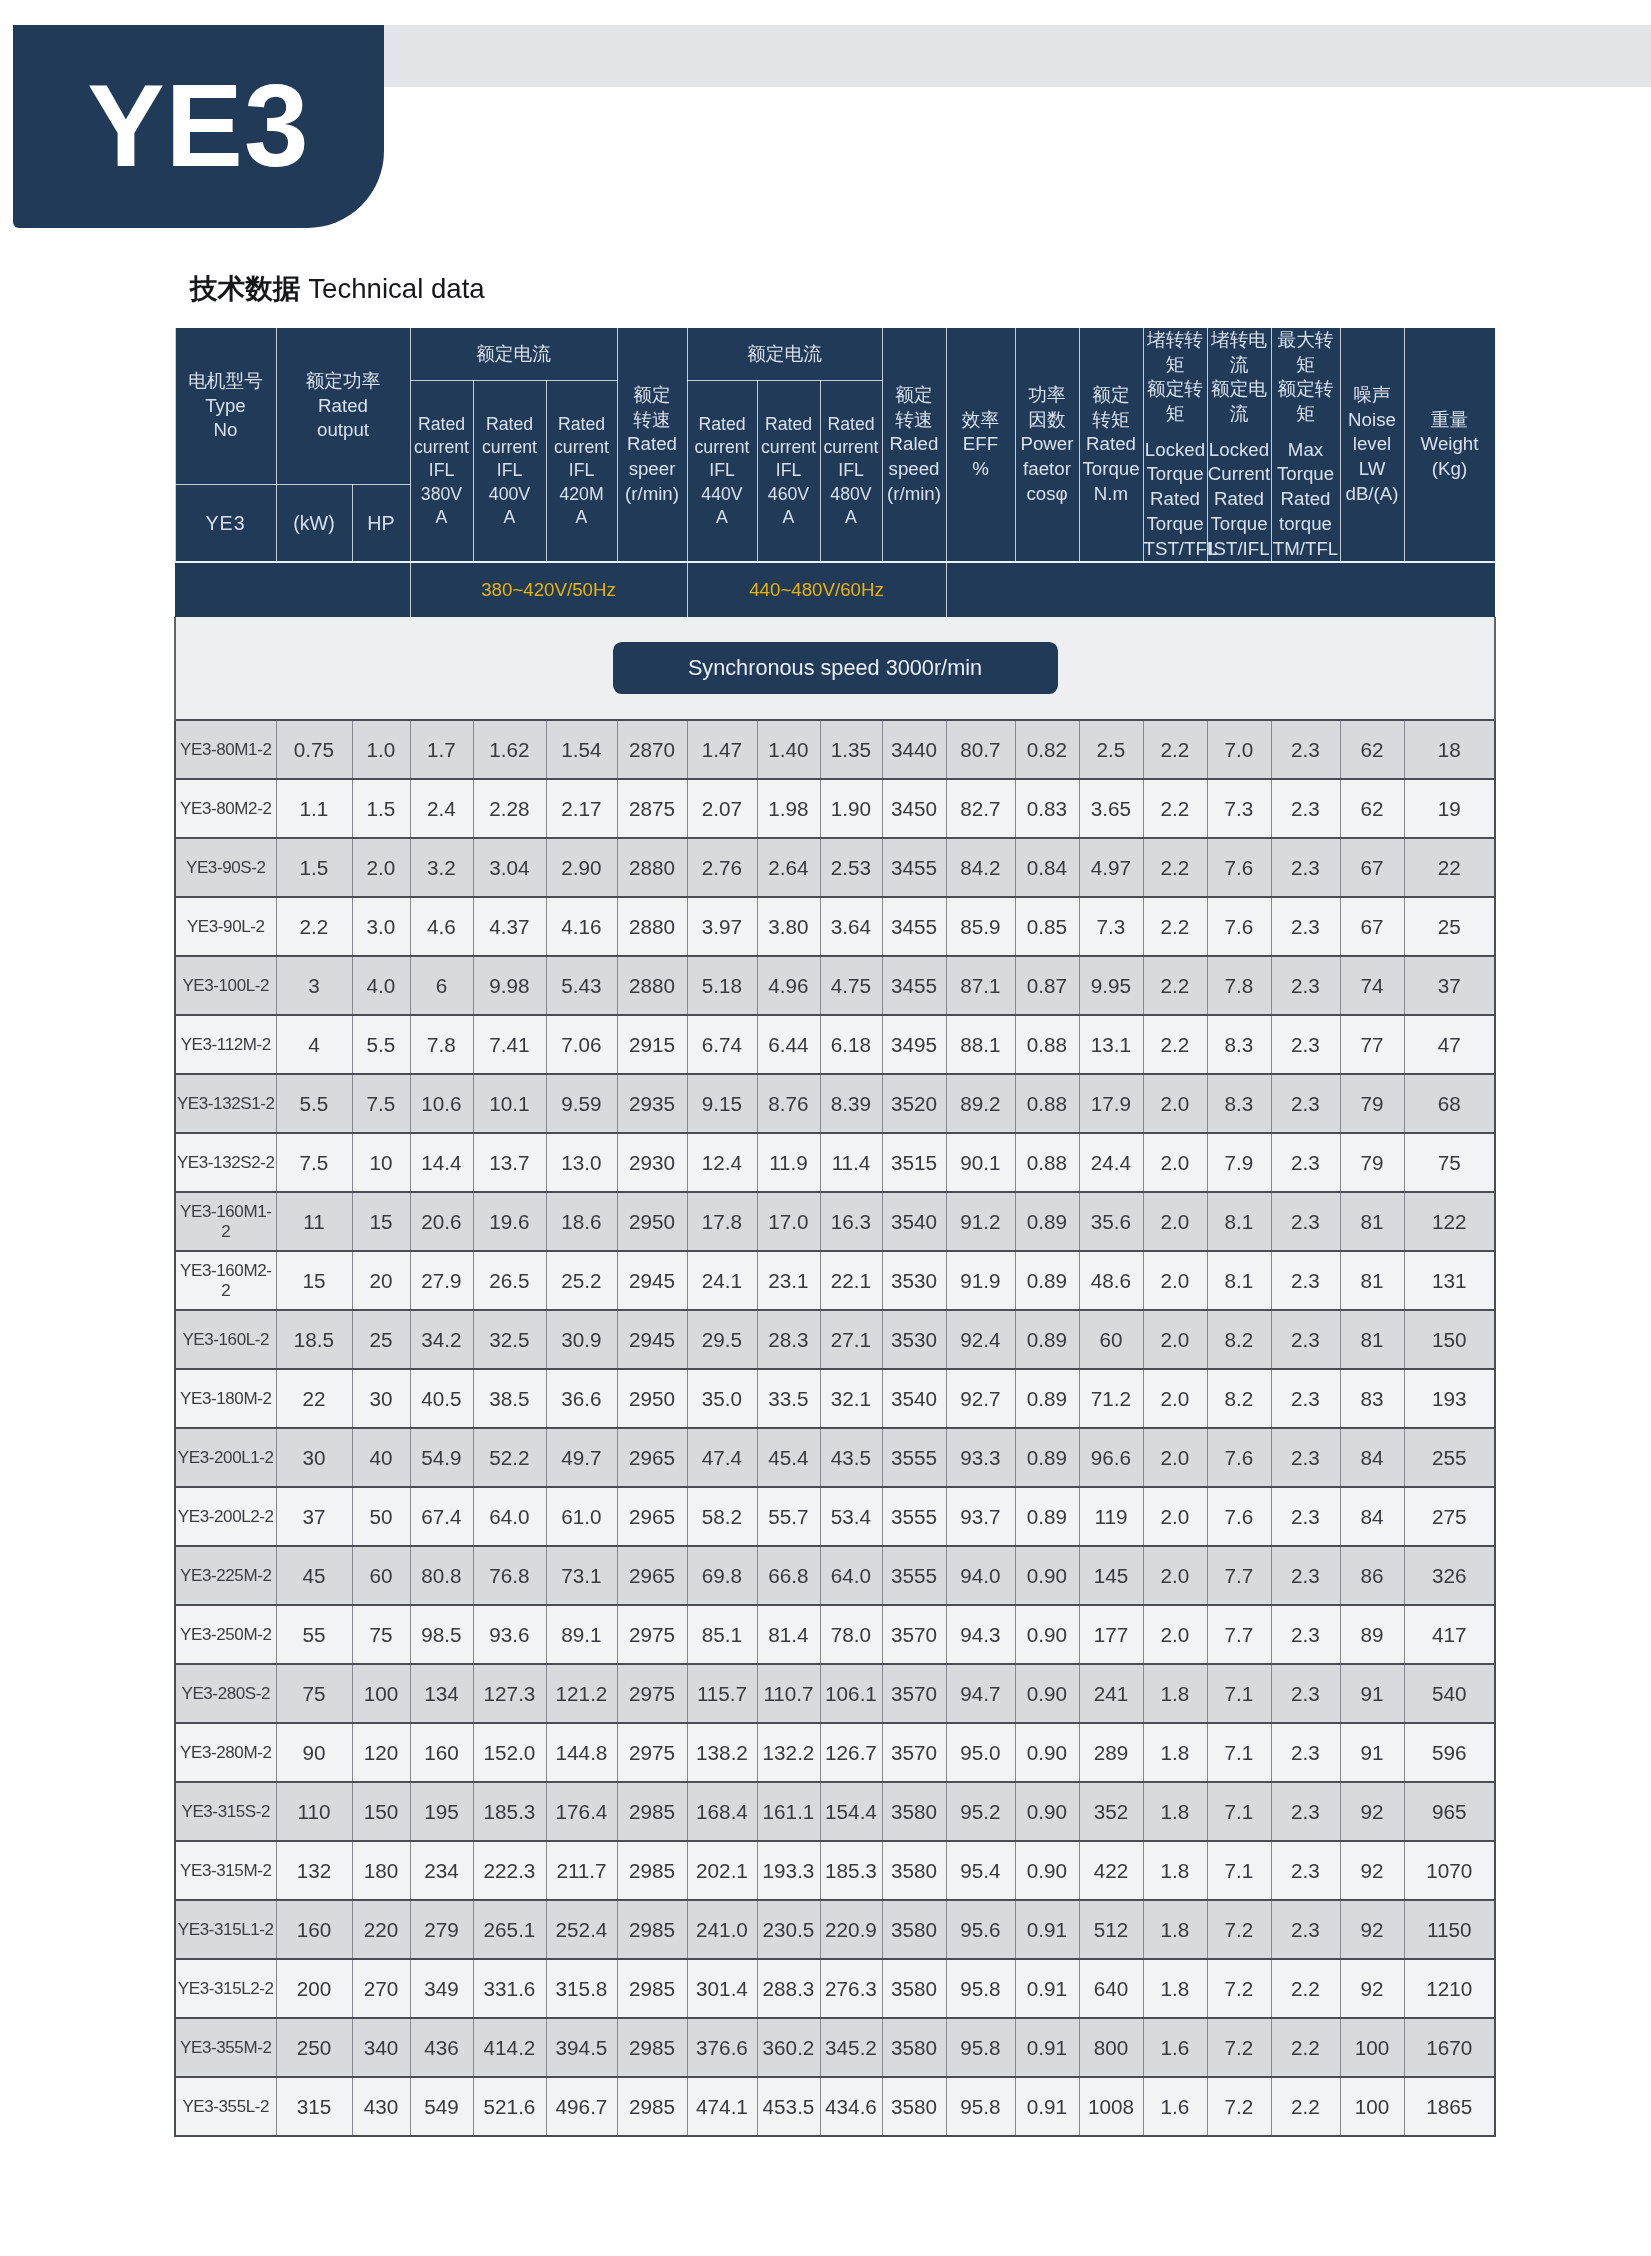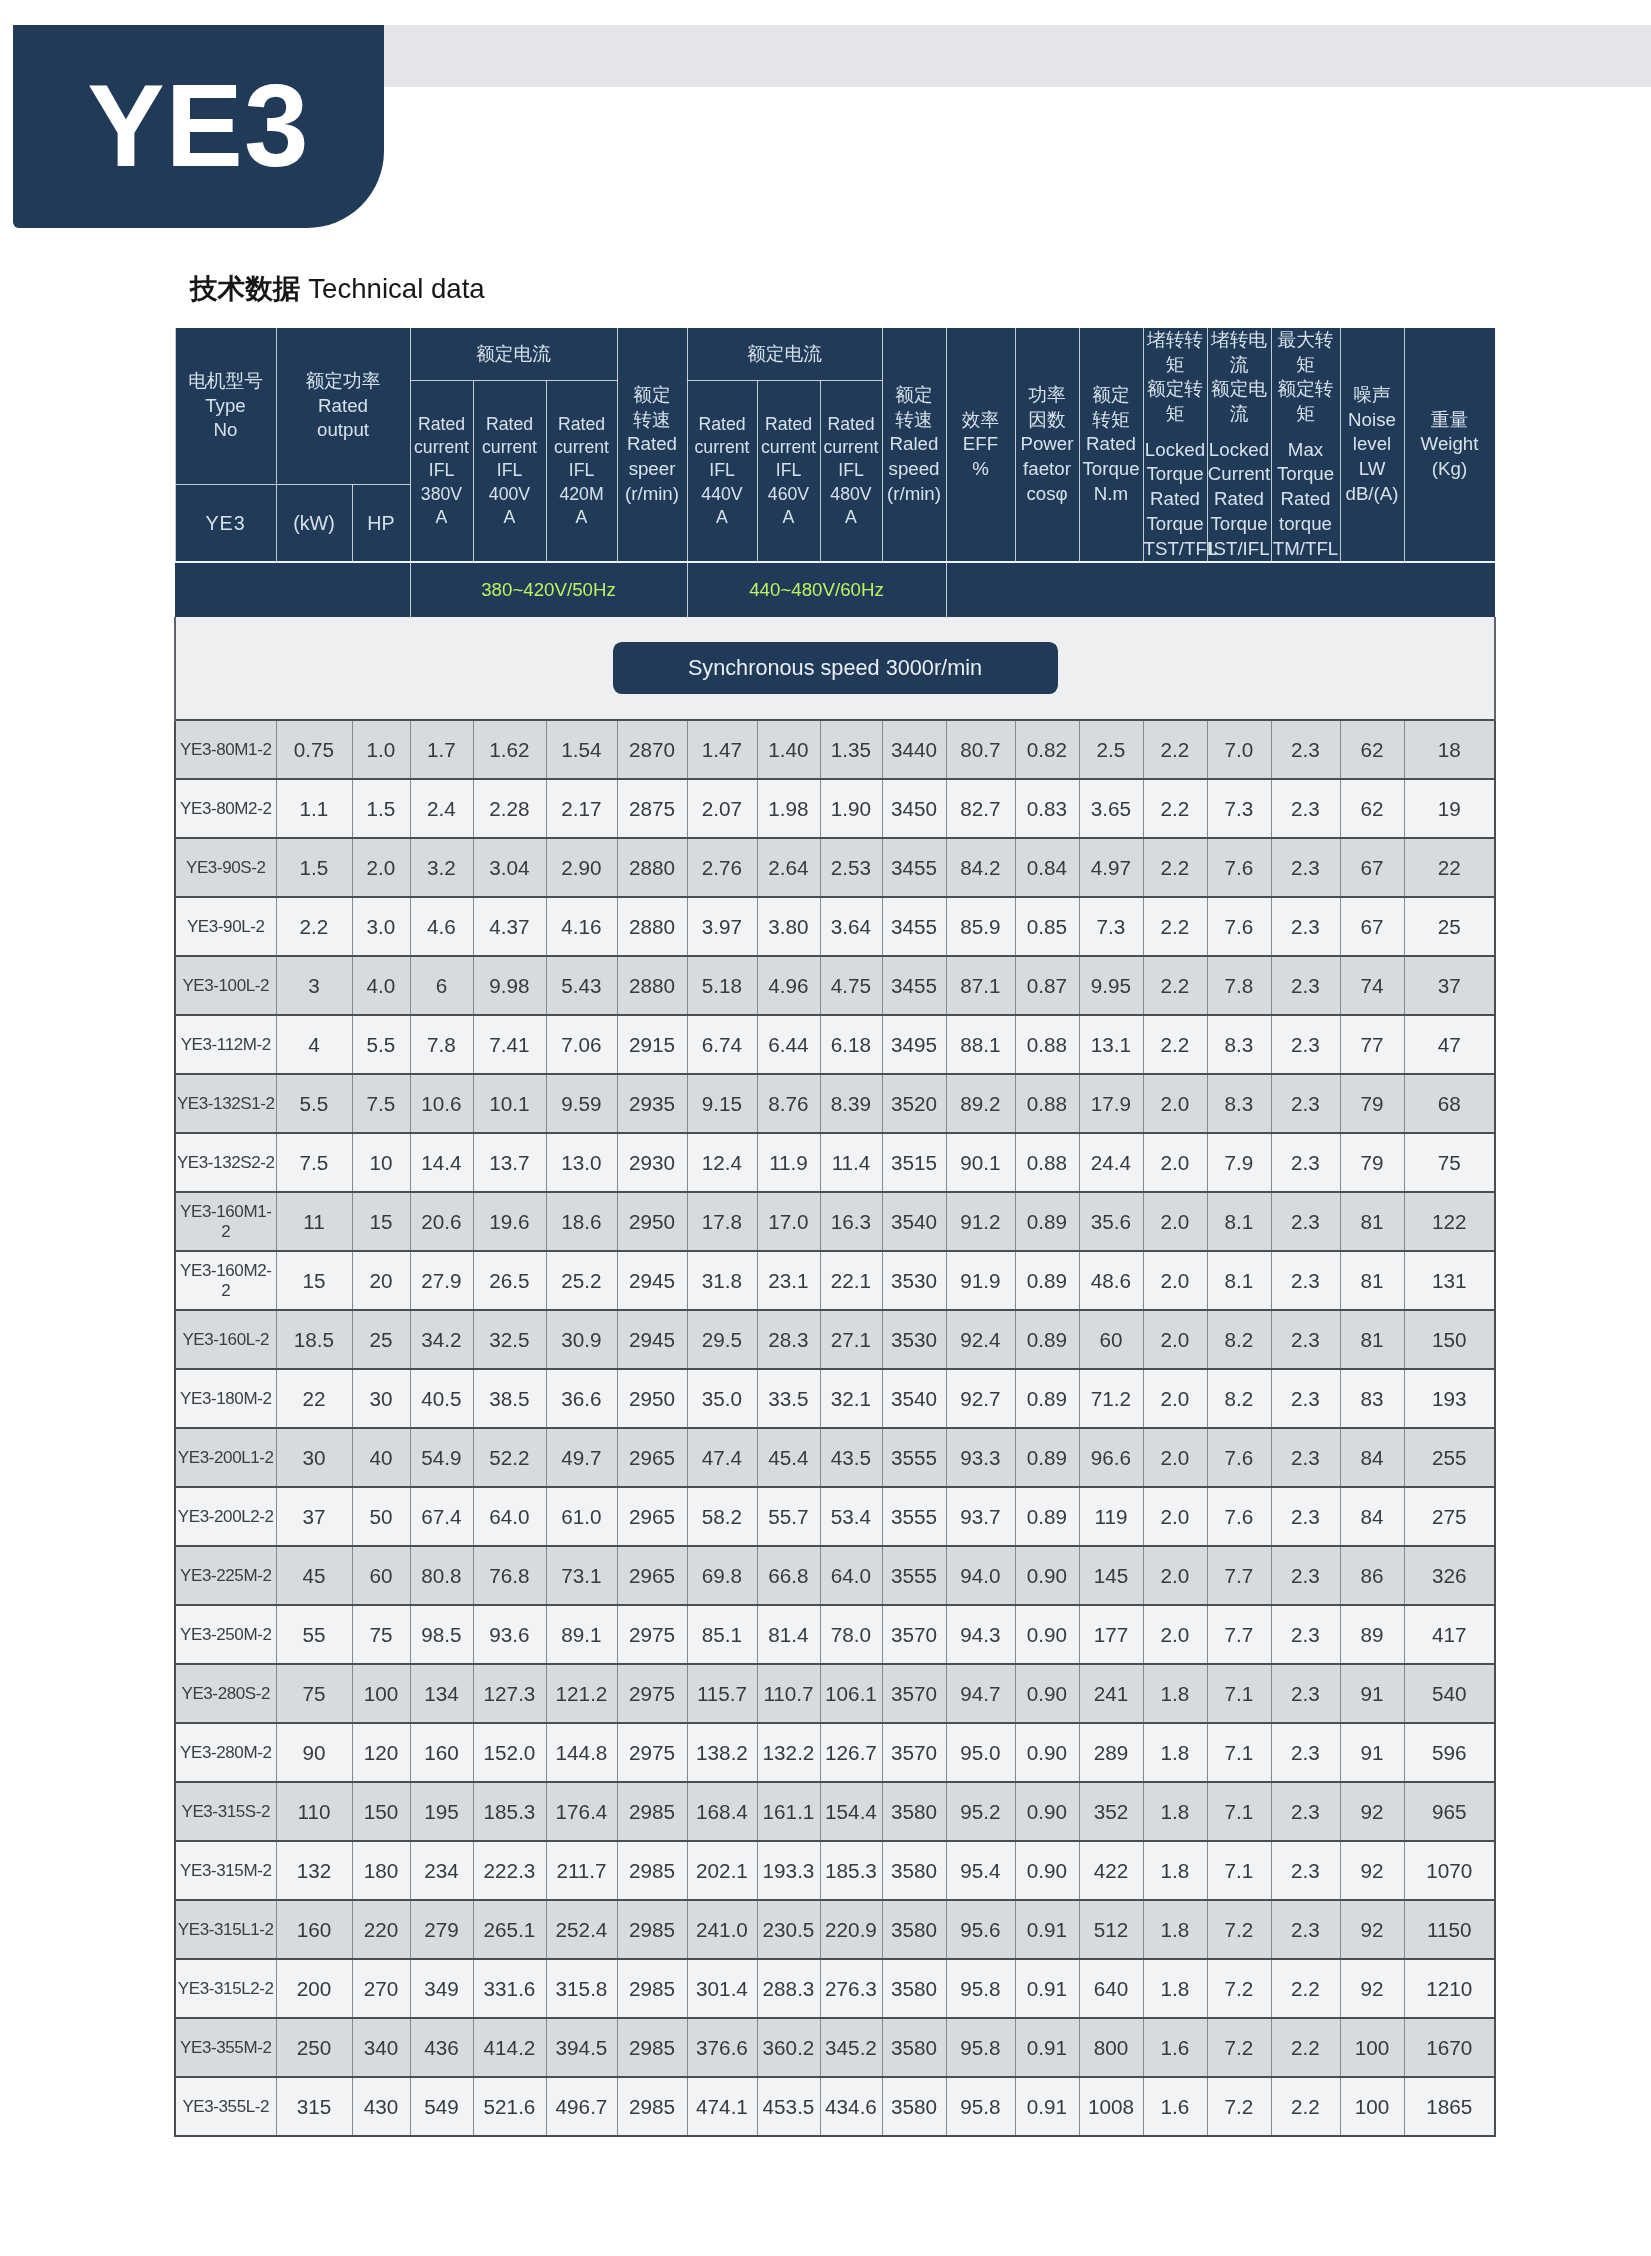--- a/index.html
+++ b/index.html
@@ -31,21 +31,21 @@
   th.cell-multiline{font-size:17.7px;}
   th.small{font-size:15.3px;}
   th.small div{line-height:1.28;}
   th.small div:nth-child(2){margin-bottom:11px;}
   th.ye3-cell{font-size:41px;font-weight:800;color:#ffffff;letter-spacing:1px;}
   th.no-left{border-left:none;margin-top:20px;}
   th.no-right{border-right:none;}
   tr.hrowA th.no-top{border-top:none;}
 
   
-  tr.band td{background:#203a58;color:#bef264;font-size:18.7px;text-align:center;vertical-align:middle;
+  tr.band td{background:#203a58;color:#eab308;font-size:18.7px;text-align:center;vertical-align:middle;
              height:52px;border:none;border-top:2px solid #eef3f7;}
   tr.band td.sep{border-left:1px solid rgba(235,242,248,0.8);}
   tr.band td.sep-r{border-left:1px solid rgba(235,242,248,0.8);}
 
   
   tr.spacer td{background:#edeff1;height:102px;border-left:2px solid #60656c;border-right:2px solid #60656c;
                padding:0;vertical-align:middle;}
   .pill{margin:0 auto;width:445px;height:52px;background:#203a58;border-radius:8.9px;
         display:flex;align-items:center;justify-content:center;color:#e8eef4;font-size:21.7px;}
 
@@ -472,21 +472,21 @@
             <td class="d">122</td>
           </tr>
           <tr class="row-light">
             <td class="d type-cell">YE3-160M2-2</td>
             <td class="d">15</td>
             <td class="d">20</td>
             <td class="d">27.9</td>
             <td class="d">26.5</td>
             <td class="d">25.2</td>
             <td class="d">2945</td>
-            <td class="d">31.8</td>
+            <td class="d">24.1</td>
             <td class="d">23.1</td>
             <td class="d">22.1</td>
             <td class="d">3530</td>
             <td class="d">91.9</td>
             <td class="d">0.89</td>
             <td class="d">48.6</td>
             <td class="d">2.0</td>
             <td class="d">8.1</td>
             <td class="d">2.3</td>
             <td class="d">81</td>

